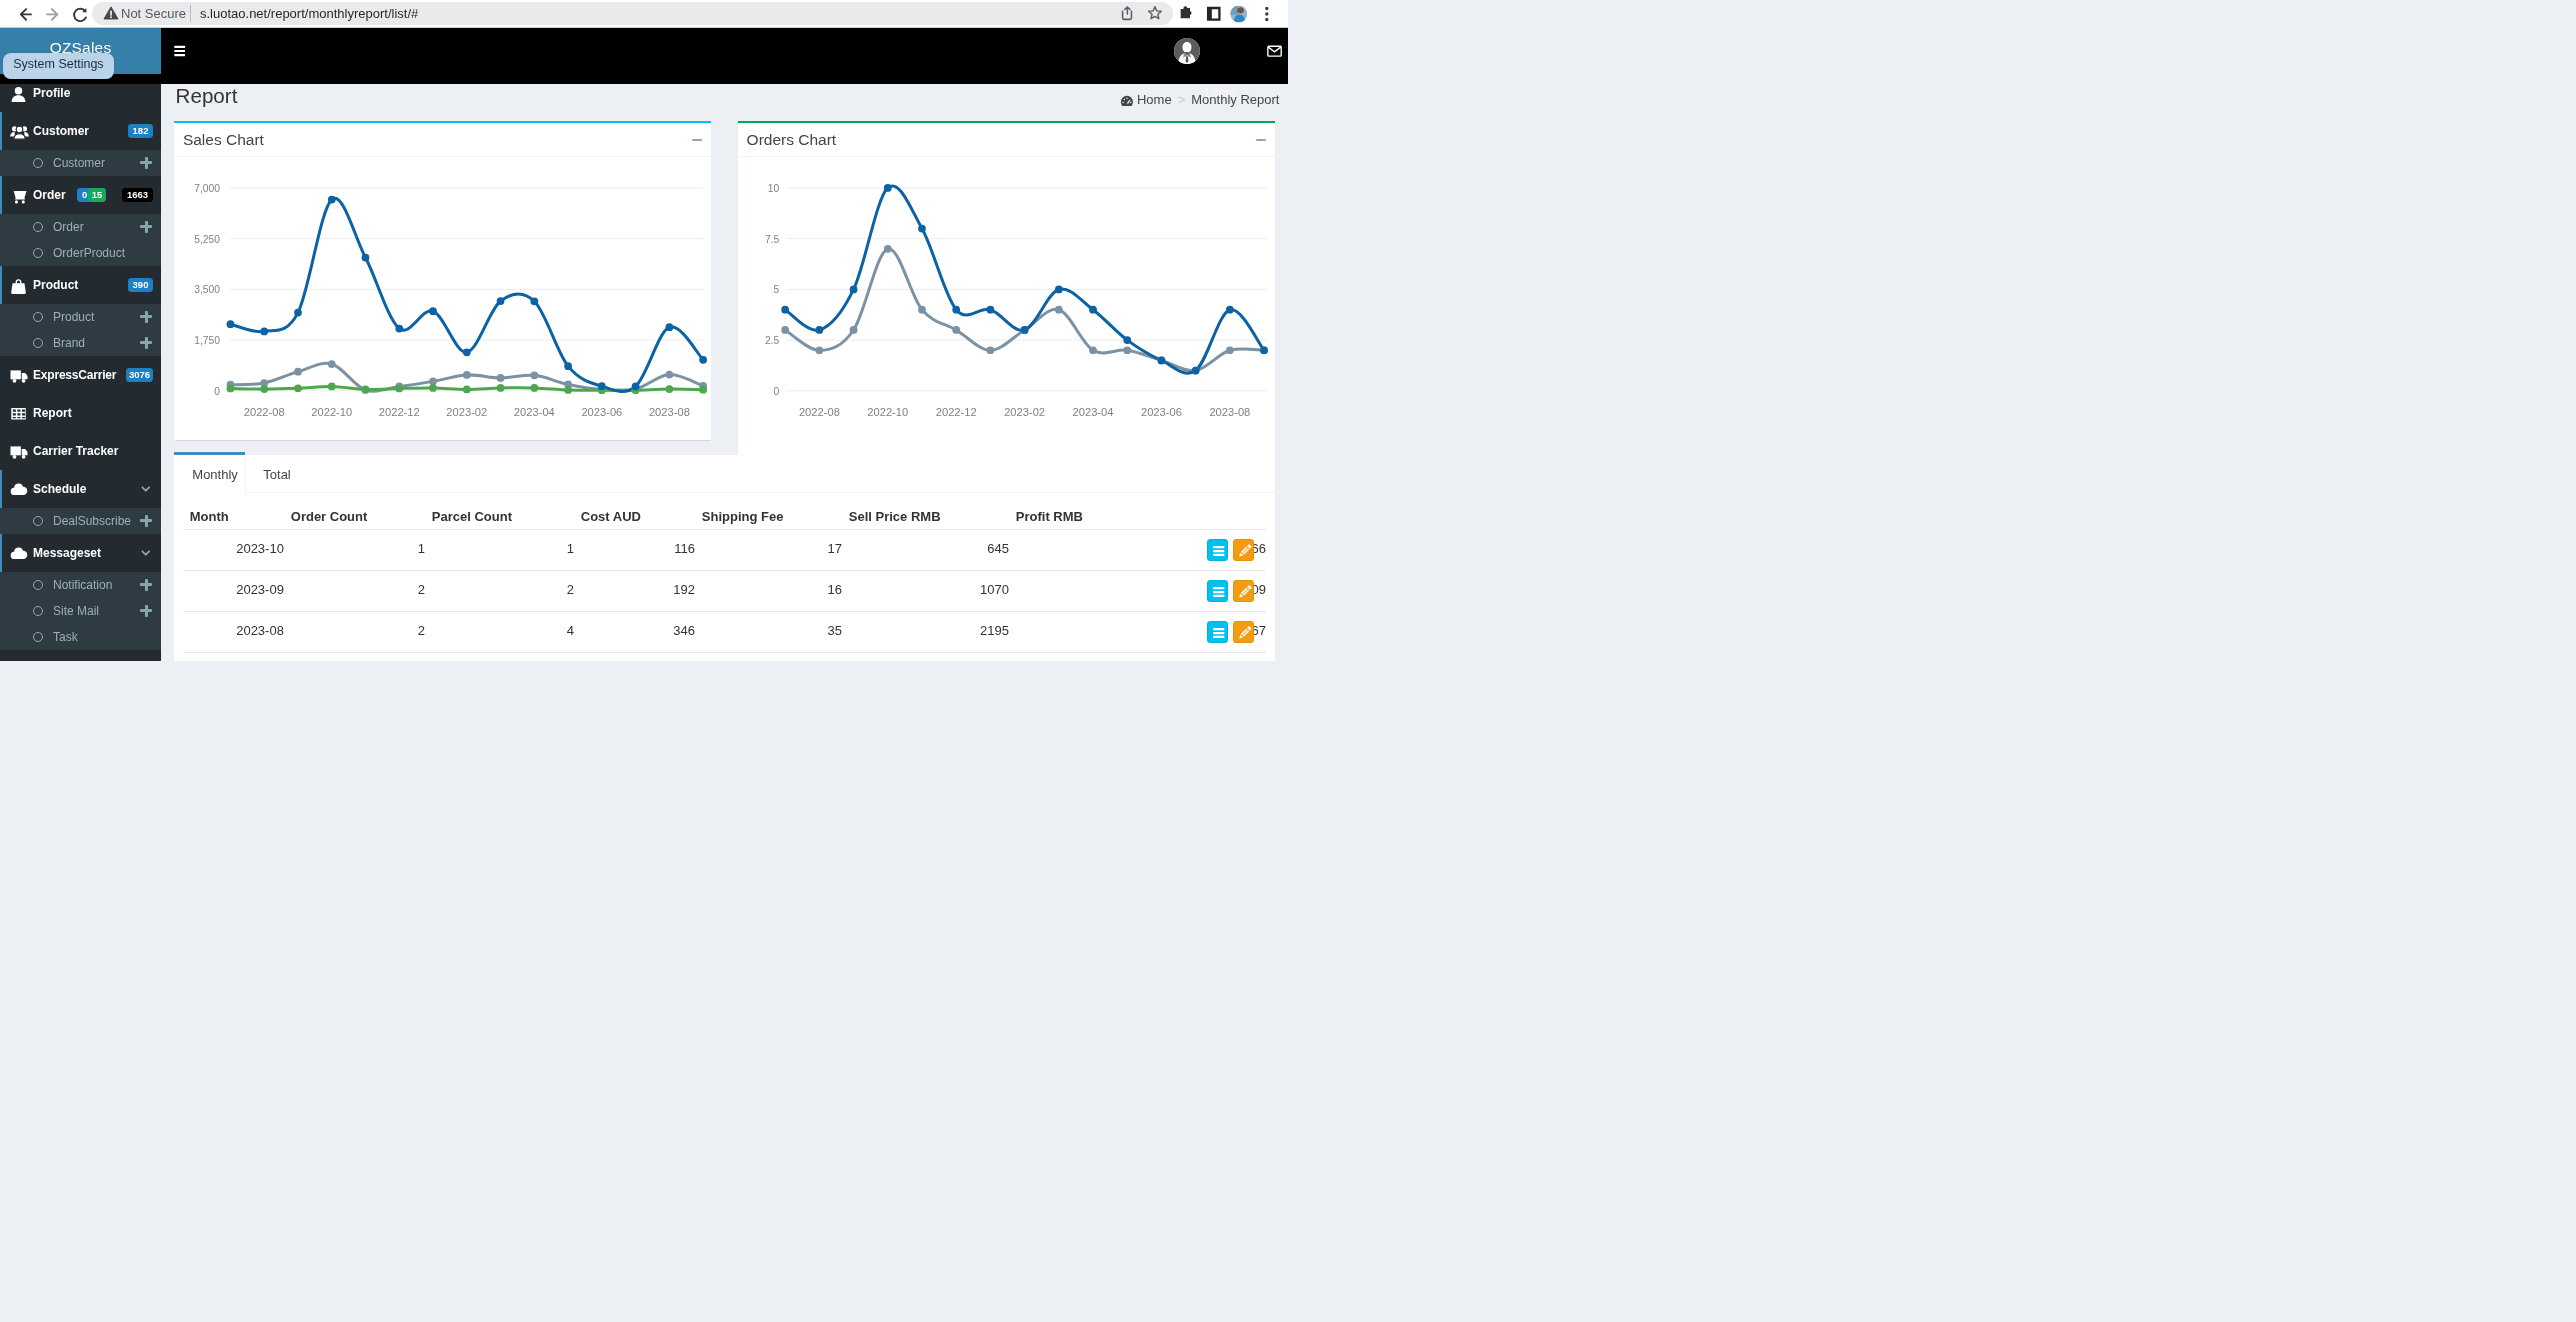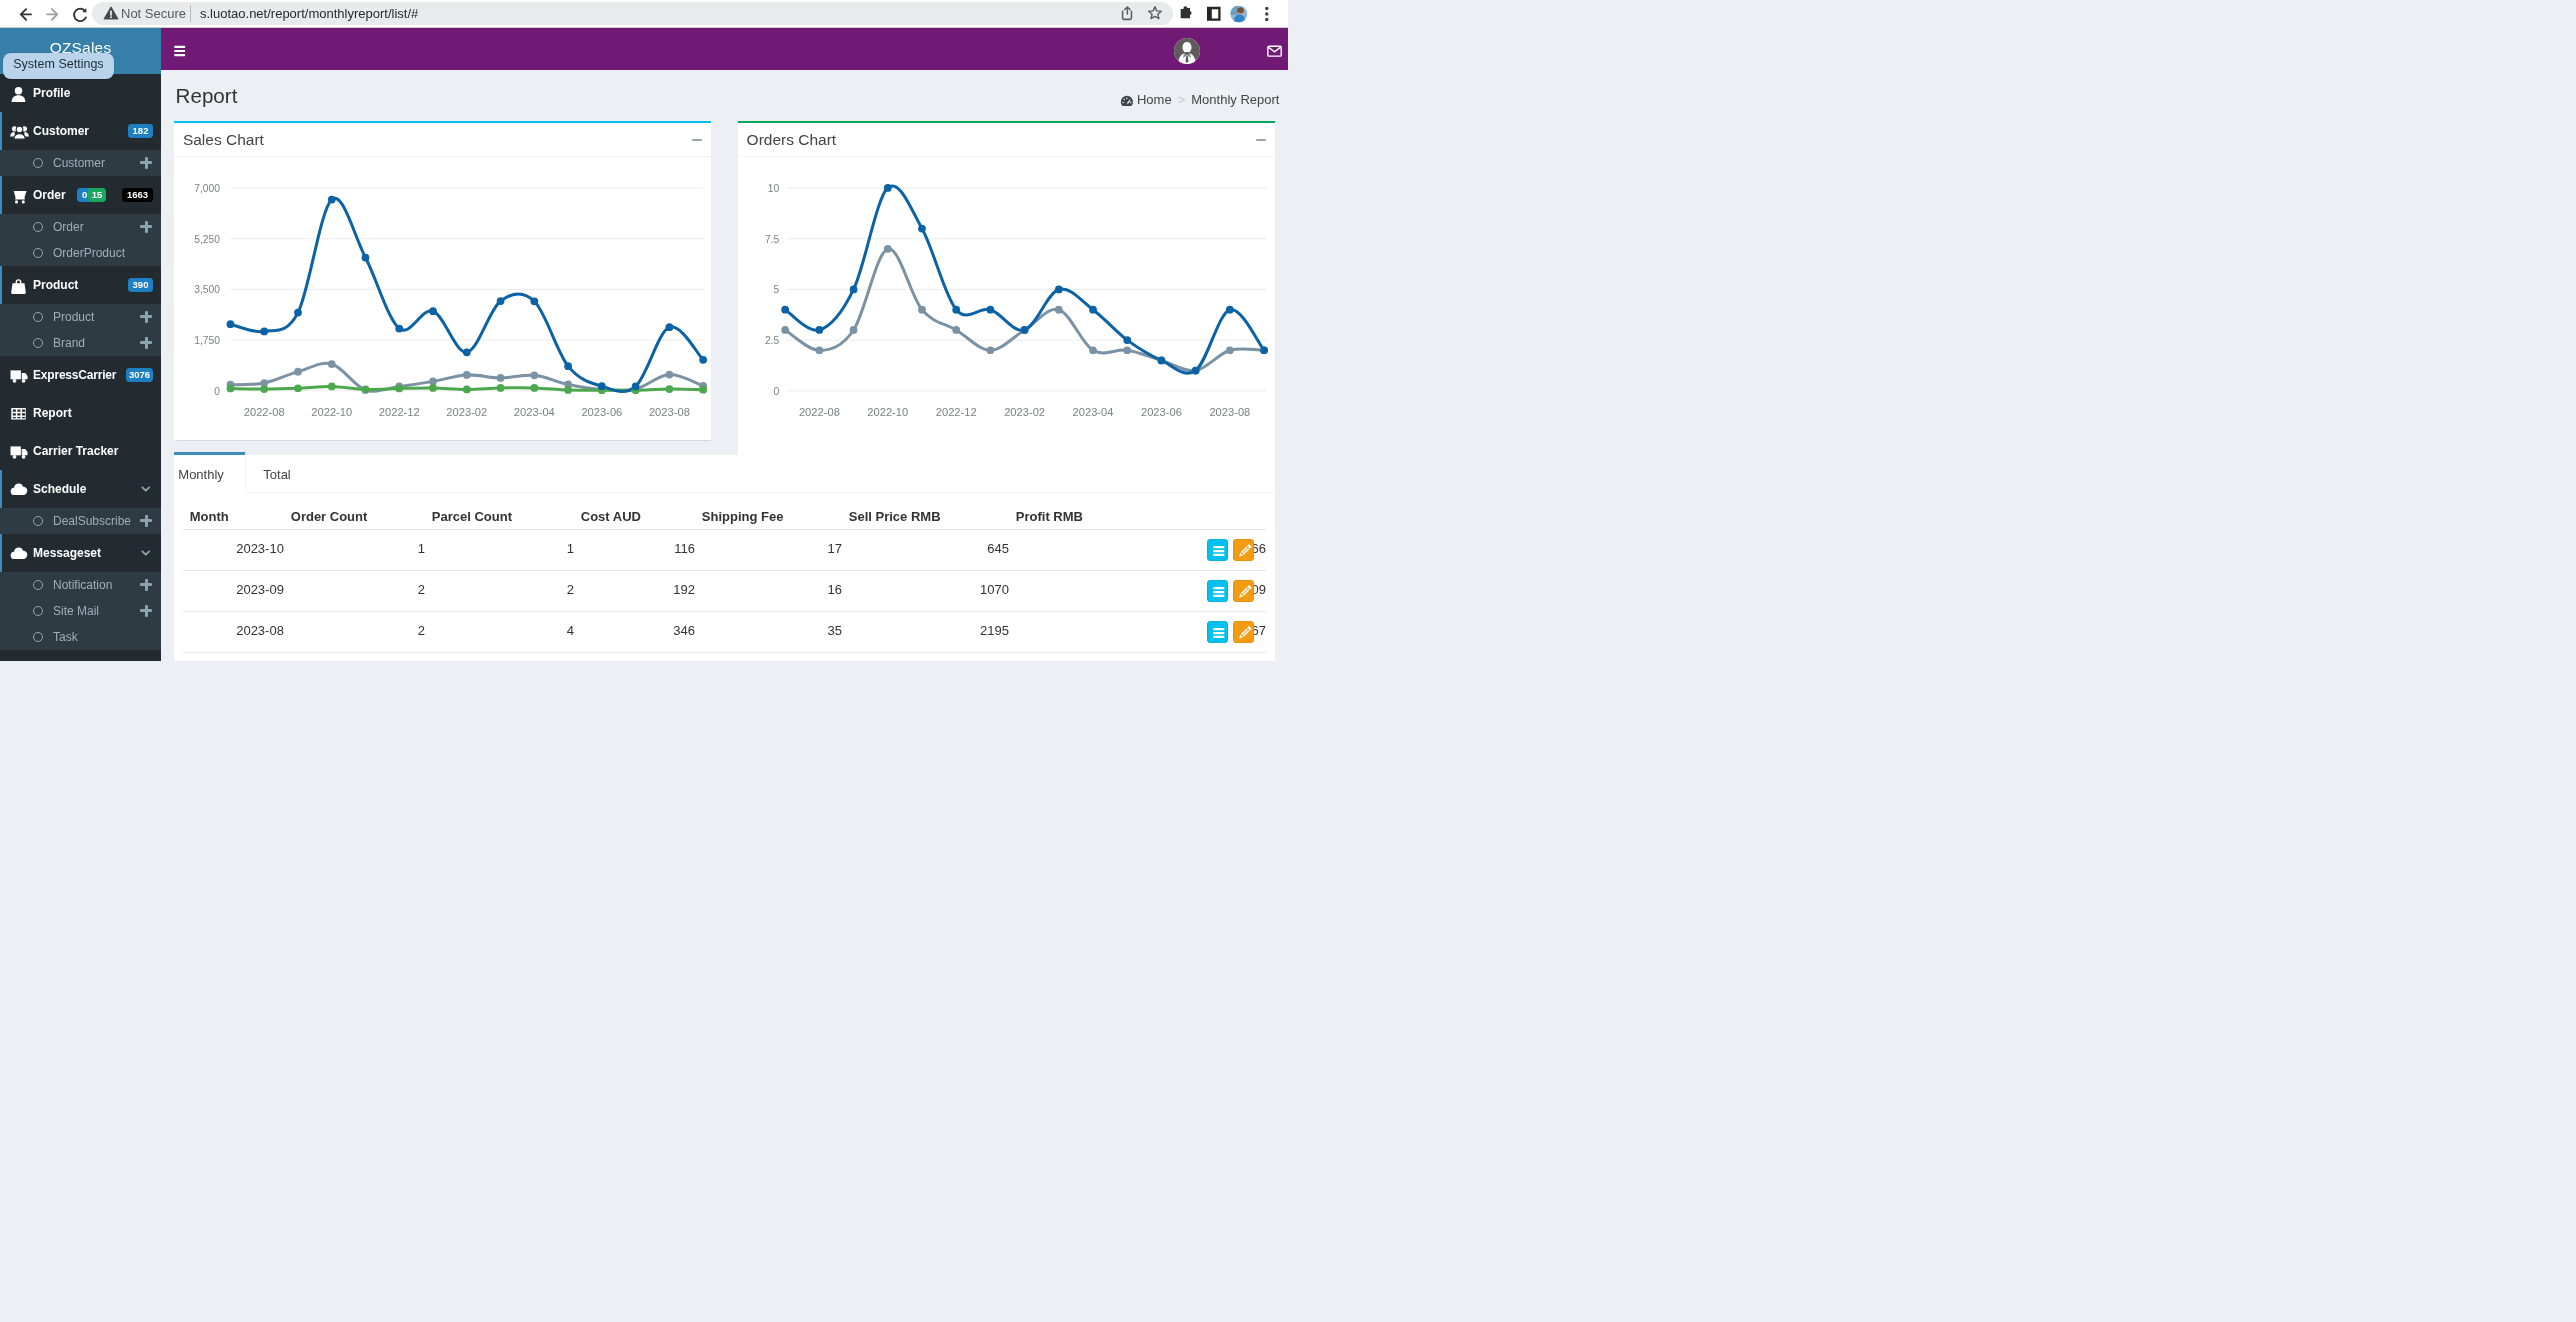--- a/index.html
+++ b/index.html
@@ -5,21 +5,21 @@
 * { margin:0; padding:0; box-sizing:border-box; }
 html,body { width:1288px; height:661px; overflow:hidden; font-family:"Liberation Sans",sans-serif; background:#ecf0f5; }
 svg { display:block; }
 
 #chrome { position:absolute; left:0; top:0; width:1288px; height:28px; background:#fff; border-bottom:0.9px solid #c8cacc; z-index:10; }
 #omni { position:absolute; left:92px; top:1.9px; width:1081px; height:23.5px; background:#e9eaec; border-radius:12px; }
 #omni .ns { position:absolute; left:29px; top:4px; font-size:13px; color:#55585e; }
 #omni .dv { position:absolute; left:98px; top:3.4px; width:1px; height:16.3px; background:#b9bcbe; }
 #omni .url { position:absolute; left:108px; top:4px; font-size:13px; color:#27292d; }
 
-#navbar { position:absolute; left:0; top:28px; width:1288px; height:42px; background:#701a75; z-index:5;padding-left:7px; }
+#navbar { position:absolute; left:0; top:28px; width:1288px; height:56px; background:#000000; z-index:5;padding-left:7px; }
 #logo { position:absolute; left:0; top:0; width:161px; height:46px; background:#367fa9; color:#fff; font-size:15.5px; font-weight:300; text-align:center; line-height:40px; letter-spacing:0.2px; }
 #lorne { position:absolute; left:1205px; top:0; height:46px; line-height:46px; color:#f6f6f6; font-size:12px;margin-top:42px; }
 #avatar { position:absolute; left:1174px; top:10px; width:26px; height:26px; border-radius:50%; background:#c9cfd4; overflow:hidden; }
 
 #tooltip { position:absolute; left:2.6px; top:53px; width:111px; height:26px; background:#b9d4ea; border-radius:7.7px; z-index:50; box-shadow:0 0.9px 1.7px rgba(0,0,0,0.22); font-size:12.5px; color:#1e2c38; line-height:23px; padding-left:10.7px; }
 
 #sidebar { position:absolute; left:0; top:74px; width:161px; height:587px; background:#232b31; z-index:4; }
 .mi { position:relative; height:38px; color:#fff; font-size:12px; font-weight:600; }
 .mi.act:before { content:""; position:absolute; left:0; top:0; bottom:0; width:1.7px; background:#3c8dbc; }
 .mi .t { position:absolute; left:33px; top:0; line-height:38px; }
@@ -47,21 +47,21 @@
 .hd .ttl { position:absolute; left:8.6px; top:7.7px; font-size:15.5px; color:#444; }
 .minus { position:absolute; right:9.5px; top:15.5px; width:9.5px; height:2.6px; background:#97a5ac; border-radius:0.9px; }
 .chartbody { position:absolute; left:8.6px; top:42px; width:526px; height:266px; overflow:visible; }
 .glab { font-size:12px; fill:#7e8082; font-family:"Liberation Sans",sans-serif; }
 
 #tabcard { position:absolute; left:13.3px; top:378px; width:1101px; height:209px; }
 #tabblue { position:absolute; left:0; top:0; width:71px; height:2.8px; background:#3c8dbc; }
 #tabhead { position:absolute; left:0; top:2.8px; width:1101px; height:38px; background:#fff; }
 #tabhead .bline { position:absolute; left:71px; right:0; bottom:0; height:0.9px; background:#f4f4f4; }
 #tabhead .rline { position:absolute; left:71px; top:0; bottom:0; width:0.9px; background:#f4f4f4; }
-#tabhead .m { position:absolute; left:4px; top:10.3px; font-size:13px; color:#444; }
+#tabhead .m { position:absolute; left:18px; top:10.3px; font-size:13px; color:#444; }
 #tabhead .tt { position:absolute; left:89px; top:10.3px; font-size:13px; color:#444; }
 #tabbody { position:absolute; left:0; top:41px; width:1101px; height:168px; background:#fff; }
 table { border-collapse:collapse; table-layout:fixed; width:1083px; margin-left:8.6px; font-size:13px; color:#333; line-height:17px; }
 th { text-align:left; font-weight:700; padding:14.6px 0 0 6.9px; height:36px; border-bottom:0.9px solid #e4e7ea; vertical-align:top; }
 td { text-align:right; padding:10.5px 0 0 6.9px; height:41px; border-bottom:0.9px solid #e4e7ea; vertical-align:top; }
 .btns { position:relative; }
 .btn { position:absolute; top:50%; margin-top:-10.7px; width:21.3px; height:22px; border-radius:3px; }
 .btn.c { right:38px; background:#00c0ef; border:0.9px solid #00b2dd; }
 .btn.o { right:12px; background:#f39c12; border:0.9px solid #e6920c; }
 </style>

